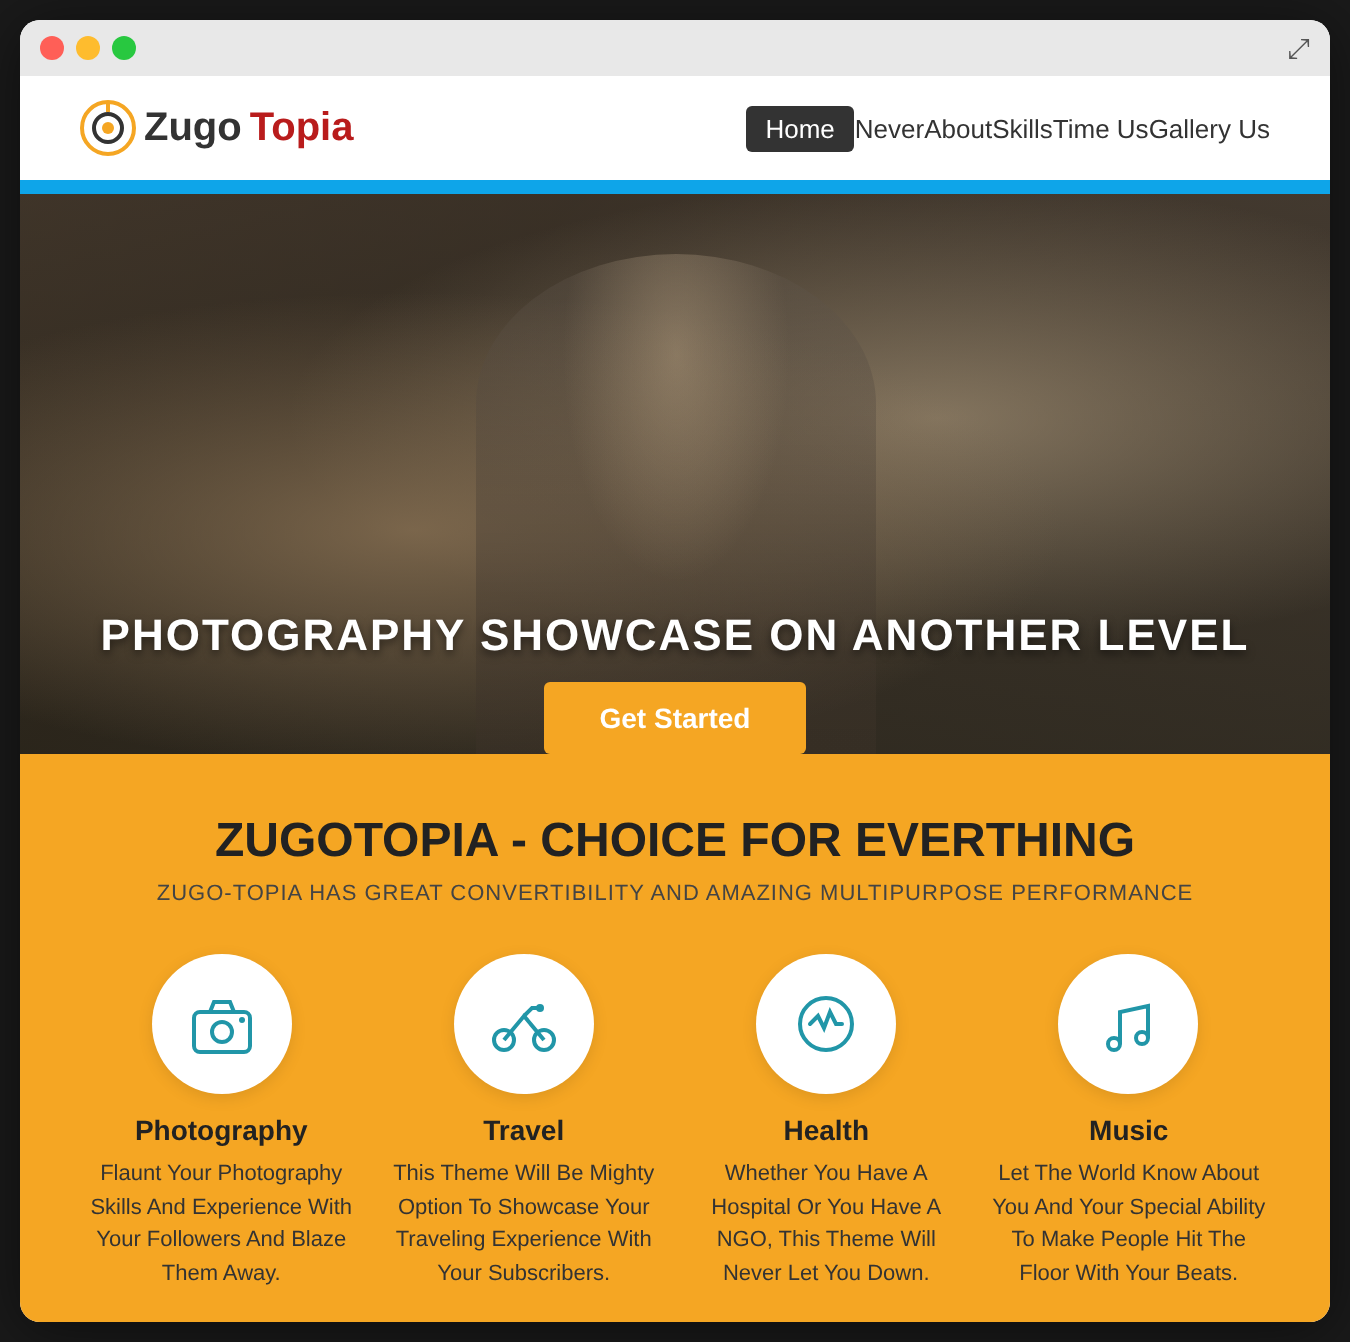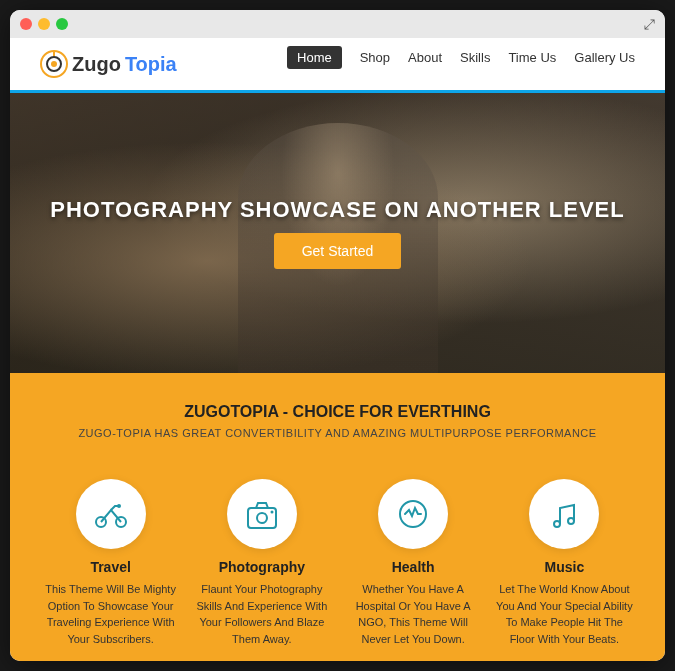--- a/index.html
+++ b/index.html
@@ -49,64 +49,63 @@
       font-size: 14px;
     }
     .site-content {
       flex: 1;
       overflow-y: auto;
       background: #fff;
     }
     
     .navbar {
       display: flex;
-      align-items: flex-start;
+      align-items: center;
       justify-content: space-between;
       padding: 12px 30px;
       background: #fff;
-      border-bottom: 3px solid #0ea5e9;
+      border-bottom: 7px solid #0ea5e9;
     }
     .logo {
       display: flex;
       align-items: center;
       gap: 4px;
       font-size: 20px;
       font-weight: bold;
     }
     .logo-icon {
       width: 28px;
       height: 28px;
     }
     .logo-zugo { color: #333; }
-    .logo-topia { color: #3b82f6; }
+    .logo-topia { color: #b91c1c; }
     .nav-links {
       display: flex;
       align-items: center;
-      gap: 18px;
       list-style: none;
       font-size: 13px;
     }
     .nav-links li a {
       text-decoration: none;
       color: #333;
     }
     .nav-links li.active a {
       background: #333;
       color: #fff;
       padding: 4px 10px;
       border-radius: 3px;
     }
     
     .hero {
       position: relative;
       height: 280px;
       background: linear-gradient(rgba(0,0,0,0.5), rgba(0,0,0,0.5)),
         linear-gradient(135deg, #8B7355 0%, #6B5B45 30%, #9B8B75 60%, #B8A898 100%);
       display: flex;
-      align-items: center;
+      align-items: flex-end;
       justify-content: center;
       text-align: center;
       overflow: hidden;
     }
     .hero-bg {
       position: absolute;
       inset: 0;
       background: 
         radial-gradient(ellipse at 30% 60%, rgba(139,115,85,0.8) 0%, transparent 50%),
         radial-gradient(ellipse at 70% 40%, rgba(180,160,130,0.6) 0%, transparent 50%),
@@ -142,53 +141,53 @@
       color: #ddd;
       margin-bottom: 20px;
     }
     .btn-getstarted {
       background: #f5a623;
       color: #fff;
       border: none;
       padding: 10px 28px;
       border-radius: 3px;
       font-size: 14px;
-      font-weight: normal;
+      font-weight: bold;
       cursor: pointer;
     }
     
     .yellow-section {
       background: #f5a623;
       padding: 30px 30px 20px;
       position: relative;
     }
     .yellow-section::before {
       content: '';
       position: absolute;
       top: 0;
       left: 0;
       right: 0;
       height: 0;
       border-top: 30px solid transparent;
     }
     .section-title {
       text-align: center;
-      font-size: 16px;
+      font-size: 24px;
       font-weight: 900;
       color: #222;
       text-transform: uppercase;
       margin-bottom: 6px;
     }
     .section-subtitle {
       text-align: center;
       font-size: 11px;
       color: #444;
       letter-spacing: 0.5px;
       text-transform: uppercase;
-      margin-bottom: 40px;
+      margin-bottom: 24px;
     }
     .cards-row {
       display: flex;
       justify-content: space-around;
       gap: 10px;
     }
     .card {
       flex: 1;
       display: flex;
       flex-direction: column;
@@ -241,21 +240,21 @@
           <circle cx="14" cy="14" r="13" fill="none" stroke="#f5a623" stroke-width="2"></circle>
           <circle cx="14" cy="14" r="7" fill="none" stroke="#333" stroke-width="2"></circle>
           <circle cx="14" cy="14" r="3" fill="#f5a623"></circle>
           <line x1="14" y1="1" x2="14" y2="6" stroke="#f5a623" stroke-width="2"></line>
         </svg>
         <span class="logo-zugo">Zugo</span>
           <span class="logo-topia">Topia</span>
       </div>
       <ul class="nav-links">
         <li class="active"><a href="#">Home</a></li>
-        <li><a href="#">Shop</a></li>
+        <li><a href="#">Never</a></li>
         <li><a href="#">About</a></li>
         <li><a href="#">Skills</a></li>
         <li><a href="#">Time Us</a></li>
         <li><a href="#">Gallery Us</a></li>
       </ul>
     </nav>
 
     <div class="hero">
       <div class="hero-bg"></div>
       <div class="hero-person"></div>
@@ -263,46 +262,46 @@
         <h1 class="hero-title">PHOTOGRAPHY SHOWCASE ON ANOTHER LEVEL</h1>
         <button class="btn-getstarted">Get Started</button>
       </div>
     </div>
 
     <div class="yellow-section">
       <h2 class="section-title">ZUGOTOPIA - CHOICE FOR EVERTHING</h2>
       <p class="section-subtitle">ZUGO-TOPIA HAS GREAT CONVERTIBILITY AND AMAZING MULTIPURPOSE PERFORMANCE</p>
 
       <div class="cards-row">
+
+        <div class="card">
+          <div class="card-icon-circle">
+            <svg width="36" height="36" viewBox="0 0 36 36" fill="none">
+              <rect x="4" y="12" width="28" height="20" rx="3" stroke="#2196A8" stroke-width="2" fill="none"></rect>
+              <circle cx="18" cy="22" r="5" stroke="#2196A8" stroke-width="2" fill="none"></circle>
+              <path d="M12 12 L14 7 L22 7 L24 12" stroke="#2196A8" stroke-width="2" fill="none"></path>
+              <circle cx="28" cy="16" r="1.5" fill="#2196A8"></circle>
+            </svg>
+          </div>
+          <div class="card-title">Photography</div>
+          <div class="card-desc">Flaunt Your Photography Skills And Experience With Your Followers And Blaze Them Away.</div>
+        </div>
 
         <div class="card">
           <div class="card-icon-circle">
             <svg width="36" height="36" viewBox="0 0 36 36" fill="none">
               <circle cx="8" cy="26" r="5" stroke="#2196A8" stroke-width="2" fill="none"></circle>
               <circle cx="28" cy="26" r="5" stroke="#2196A8" stroke-width="2" fill="none"></circle>
               <path d="M8 26 L18 14 L28 26" stroke="#2196A8" stroke-width="2" fill="none"></path>
               <path d="M18 14 L22 10 L26 10" stroke="#2196A8" stroke-width="2" fill="none"></path>
               <circle cx="26" cy="10" r="2" fill="#2196A8"></circle>
             </svg>
           </div>
           <div class="card-title">Travel</div>
           <div class="card-desc">This Theme Will Be Mighty Option To Showcase Your Traveling Experience With Your Subscribers.</div>
-        </div>
-
-        <div class="card">
-          <div class="card-icon-circle">
-            <svg width="36" height="36" viewBox="0 0 36 36" fill="none">
-              <rect x="4" y="12" width="28" height="20" rx="3" stroke="#2196A8" stroke-width="2" fill="none"></rect>
-              <circle cx="18" cy="22" r="5" stroke="#2196A8" stroke-width="2" fill="none"></circle>
-              <path d="M12 12 L14 7 L22 7 L24 12" stroke="#2196A8" stroke-width="2" fill="none"></path>
-              <circle cx="28" cy="16" r="1.5" fill="#2196A8"></circle>
-            </svg>
-          </div>
-          <div class="card-title">Photography</div>
-          <div class="card-desc">Flaunt Your Photography Skills And Experience With Your Followers And Blaze Them Away.</div>
         </div>
 
         <div class="card">
           <div class="card-icon-circle">
             <svg width="36" height="36" viewBox="0 0 36 36" fill="none">
               <circle cx="18" cy="18" r="13" stroke="#2196A8" stroke-width="2" fill="none"></circle>
               <path d="M10 18 L14 14 L17 20 L20 12 L23 18 L26 18" stroke="#2196A8" stroke-width="2" fill="none" stroke-linecap="round"></path>
             </svg>
           </div>
           <div class="card-title">Health</div>

